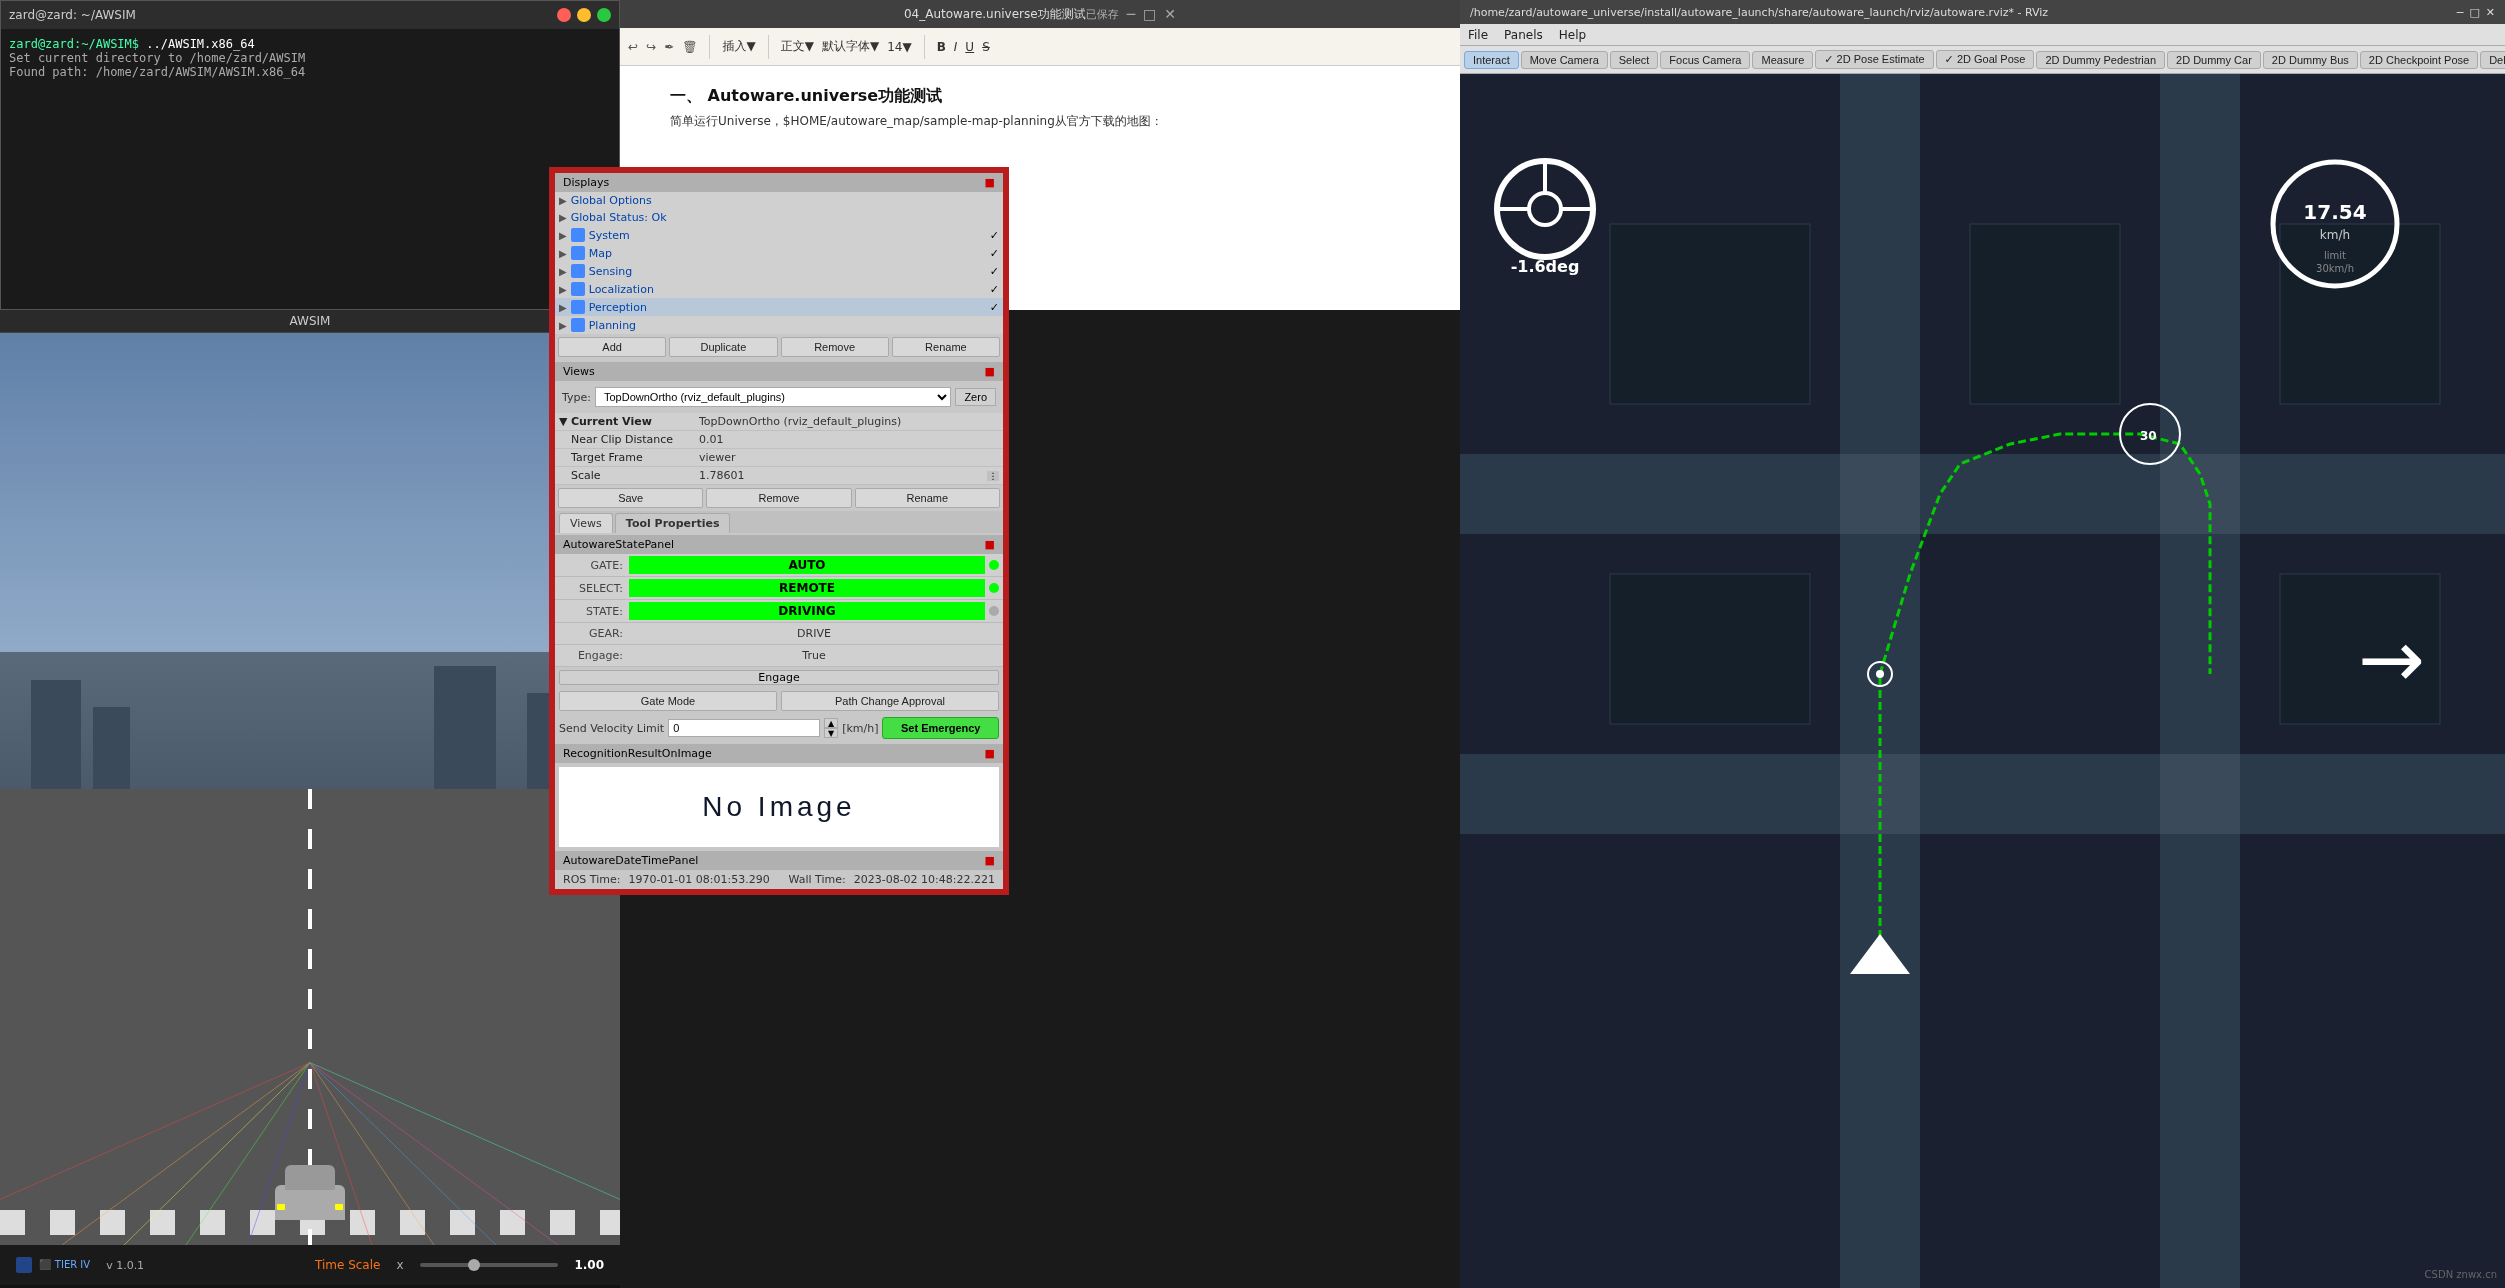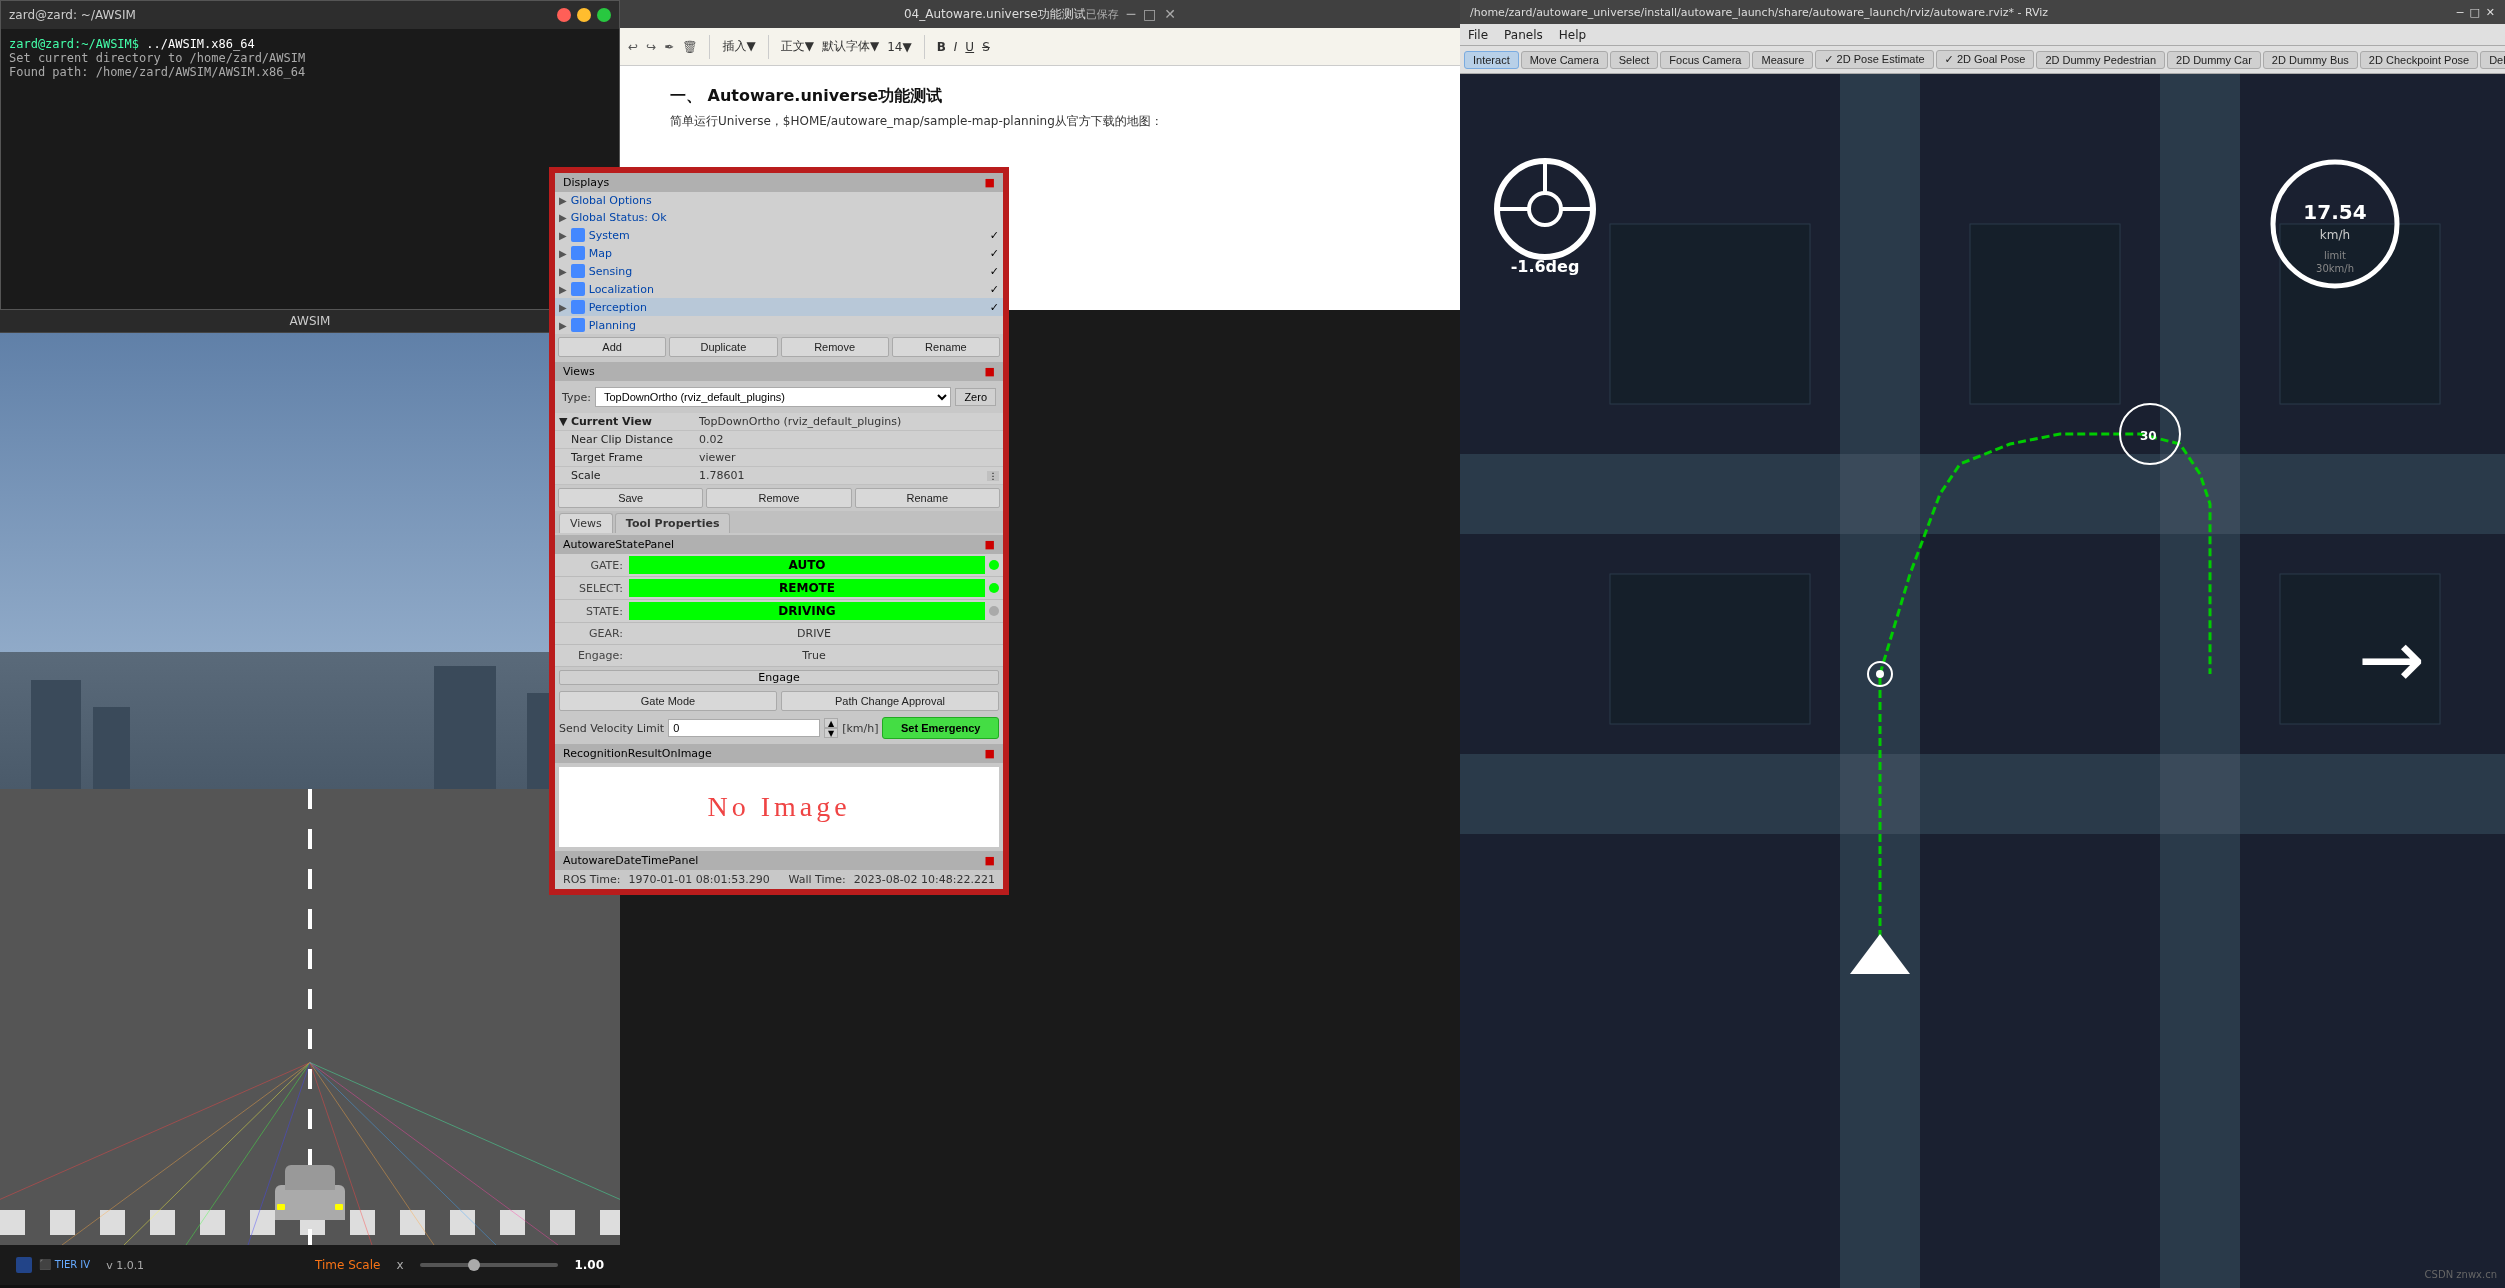--- a/index.html
+++ b/index.html
@@ -324,22 +324,22 @@
       text-align: center;
       cursor: pointer;
     }
     .no-image-area {
       background: #fff;
       min-height: 80px;
       display: flex;
       align-items: center;
       justify-content: center;
       font-size: 28px;
-      color: #ef4444;
-      font-family: Liberation Serif, serif;
+      color: #0f172a;
+      font-family: Liberation Sans, sans-serif;
       letter-spacing: 4px;
       margin: 4px;
     }
     .tier-badge {
       position: absolute;
       bottom: 48px; left: 8px;
       color: #6af;
       font-size: 10px;
     }
 
@@ -700,21 +700,21 @@
       </div>
     </div>
 
     <div style="background:#d0d0d0;">
       <div class="cv-row">
         <span class="cv-label">▼ <strong>Current View</strong></span>
         <span class="cv-value">TopDownOrtho (rviz_default_plugins)</span>
       </div>
       <div class="cv-row">
         <span class="cv-label" style="padding-left:12px;">Near Clip Distance</span>
-        <span class="cv-value">0.02</span>
+        <span class="cv-value">0.01</span>
       </div>
       <div class="cv-row">
         <span class="cv-label" style="padding-left:12px;">Target Frame</span>
         <span class="cv-value">viewer</span>
       </div>
       <div class="cv-row">
         <span class="cv-label" style="padding-left:12px;">Scale</span>
         <span class="cv-value">1.78601</span>
         <span style="width:12px;background:#c0c0c0;cursor:pointer;font-size:9px;text-align:center;">⋮</span>
       </div>

